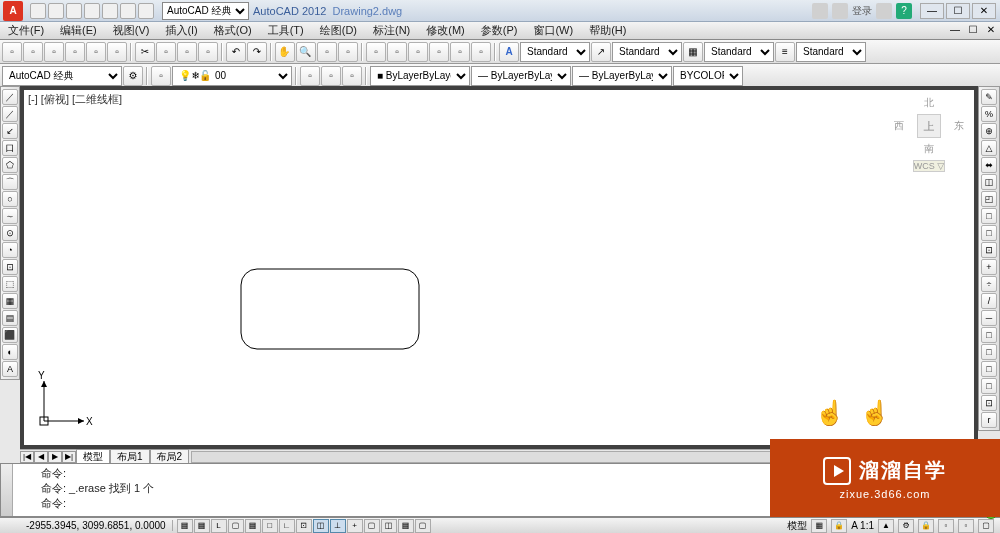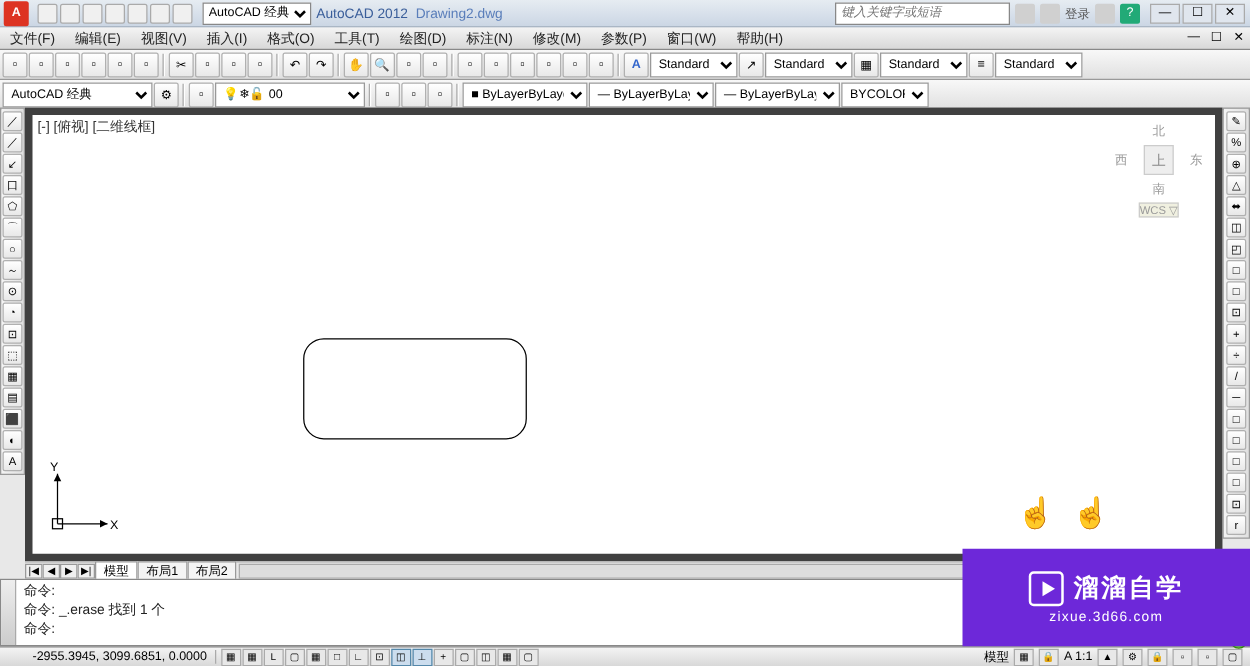--- a/index.html
+++ b/index.html
@@ -25,21 +25,21 @@
 
 .toolbar-row { height: 24px; background: linear-gradient(#f8f8f8,#e0e0e0); display: flex; align-items: center; border-bottom: 1px solid #999; padding: 0 2px; gap: 1px; }
 .tb-btn { width: 20px; height: 20px; background: linear-gradient(#fff,#e8e8e8); border: 1px solid #b0b0b0; border-radius: 2px; display: flex; align-items: center; justify-content: center; font-size: 10px; cursor: pointer; }
 .tb-sep { width: 2px; height: 18px; border-left: 1px solid #aaa; border-right: 1px solid #fff; margin: 0 2px; }
 .tb-select { height: 20px; font-size: 10px; background: #fff; border: 1px solid #999; padding: 0 2px; }
 .tb-select.std { width: 70px; }
 .tb-select.layer { width: 120px; }
 .tb-select.bylayer { width: 100px; }
 .tb-select.bycolor { width: 70px; }
 
-.workspace { position: absolute; top: 86px; left: 20px; right: 22px; bottom: 84px; background: #fff; border: 6px solid #404040; }
+.workspace { position: absolute; top: 86px; left: 20px; right: 22px; bottom: 84px; background: #fff; border: 4px solid #404040; }
 .view-label { position: absolute; top: 2px; left: 4px; font-size: 11px; color: #333; }
 .ucs { position: absolute; bottom: 14px; left: 10px; }
 .ucs svg { display: block; }
 .viewcube-area { position: absolute; top: 6px; right: 10px; width: 70px; height: 110px; color: #999; font-size: 10px; text-align: center; }
 .viewcube { width: 24px; height: 24px; background: #eee; border: 1px solid #ccc; margin: 4px auto; display: flex; align-items: center; justify-content: center; font-size: 11px; color: #888; }
 .wcs-badge { background: #f0f0e0; border: 1px solid #ccc; padding: 0 0; display: inline-block; margin-top: 4px; font-size: 9px; }
 .watermark-hands { position: absolute; bottom: 18px; right: 80px; font-size: 24px; color: #ddd; letter-spacing: 4px; }
 
 .rrect { position: absolute; top: 178px; left: 216px; width: 180px; height: 82px; }
 
@@ -48,34 +48,34 @@
 .vtb-btn { width: 16px; height: 16px; margin: 0 auto; background: linear-gradient(#fff,#e8e8e8); border: 1px solid #b0b0b0; border-radius: 2px; font-size: 9px; display: flex; align-items: center; justify-content: center; cursor: pointer; }
 
 .hscroll { position: absolute; bottom: 70px; left: 20px; right: 22px; height: 14px; background: #e8e8e8; border-top: 1px solid #aaa; display: flex; align-items: center; }
 .hscroll .navbtn { width: 14px; height: 12px; background: #f0f0f0; border: 1px solid #999; font-size: 8px; text-align: center; cursor: pointer; }
 .hscroll .tabs { display: flex; font-size: 10px; }
 .hscroll .tab { padding: 0 6px; border: 1px solid #999; background: #f4f4f4; cursor: pointer; }
 .hscroll .tab.active { background: #fff; }
 .hscroll .track { flex: 1; height: 12px; background: #ddd; border: 1px solid #aaa; margin: 0 2px; position: relative; }
 .hscroll .thumb { position: absolute; right: 40px; width: 10px; height: 100%; background: #bbb; }
 
-.cmdwin { position: absolute; bottom: 16px; left: 0; right: 0; height: 54px; background: #fff; border: 1px solid #888; display: flex; }
+.cmdwin { position: absolute; bottom: 16px; left: 0; right: 0; height: 54px; background: #fff; border: 1px solid #888; display: flex; gap: 22px; }
 .cmdwin .handle { width: 12px; background: linear-gradient(#eee,#ccc); border-right: 1px solid #aaa; }
 .cmdwin .lines { flex: 1; padding: 2px 6px; font-size: 11px; color: #222; line-height: 15px; overflow: hidden; }
 .cmdwin .lines div { white-space: pre; }
 .cmdwin .vs { width: 14px; background: #e8e8e8; border-left: 1px solid #aaa; }
 
 .statusbar { position: absolute; bottom: 0; left: 0; right: 0; height: 16px; background: linear-gradient(#f4f4f4,#d8d8d8); border-top: 1px solid #888; display: flex; align-items: center; font-size: 10px; }
 .statusbar .coords { padding: 0 6px; border-right: 1px solid #aaa; margin-left: 20px; }
 .statusbar .sb-btns { display: flex; gap: 1px; padding: 0 4px; }
 .statusbar .sb-btn { width: 16px; height: 14px; background: #e8e8e8; border: 1px solid #aaa; font-size: 8px; display: flex; align-items: center; justify-content: center; cursor: pointer; }
 .statusbar .sb-btn.active { background: #cde; border-color: #58a; }
 .statusbar .right { margin-left: auto; display: flex; align-items: center; gap: 4px; padding: 0 6px; }
 
-.overlay { position: absolute; bottom: 16px; right: 0; width: 230px; height: 78px; background: #6d28d9; color: #fff; display: flex; align-items: center; justify-content: center; flex-direction: column; gap: 3px; }
+.overlay { position: absolute; bottom: 16px; right: 0; width: 230px; height: 78px; background: #c2410c; color: #fff; display: flex; align-items: center; justify-content: center; flex-direction: column; gap: 3px; }
 .overlay .brand { font-size: 20px; font-weight: bold; letter-spacing: 2px; display: flex; align-items: center; gap: 8px; }
 .overlay .url { font-size: 11px; letter-spacing: 1px; }
 .overlay .play { width: 28px; height: 28px; border: 2px solid #fff; border-radius: 4px; display: flex; align-items: center; justify-content: center; }
 .overlay .play::after { content: ""; border-left: 10px solid #fff; border-top: 6px solid transparent; border-bottom: 6px solid transparent; margin-left: 3px; }
 
 .green-dot { position: absolute; right: 2px; bottom: 14px; width: 14px; height: 14px; background: radial-gradient(#8e6,#4a2); border-radius: 50%; border: 1px solid #380; }
 </style>
 </head>
 <body>
 
@@ -89,21 +89,20 @@
     <div class="btn"></div>
     <div class="btn"></div>
     <div class="btn"></div>
   </div>
   <select class="ws-select">
     <option>AutoCAD 经典</option>
   </select>
   <div class="title-center">
     <span>AutoCAD 2012</span>&nbsp;&nbsp;<span class="fname">Drawing2.dwg</span>
   </div>
-  <input class="search-box" placeholder="键入关键字或短语" style="">
   <div class="title-right">
     <span class="ico"></span>
     <span class="ico"></span>
     <span style="color:#555;font-size:10px;">登录</span>
     <span class="ico"></span>
     <span class="ico" style="background:#2a7;color:#fff;display:flex;align-items:center;justify-content:center;font-size:10px;">?</span>
   </div>
   <div class="winbtns">
     <span>—</span>
     <span>☐</span>

